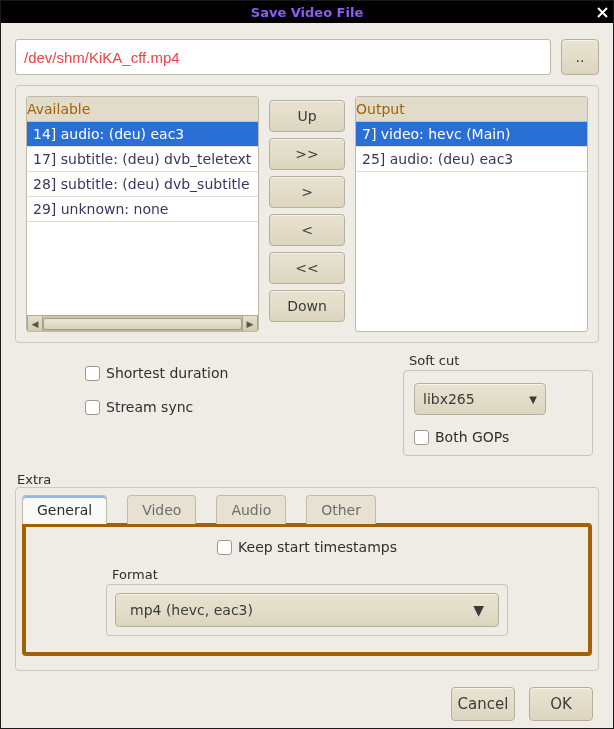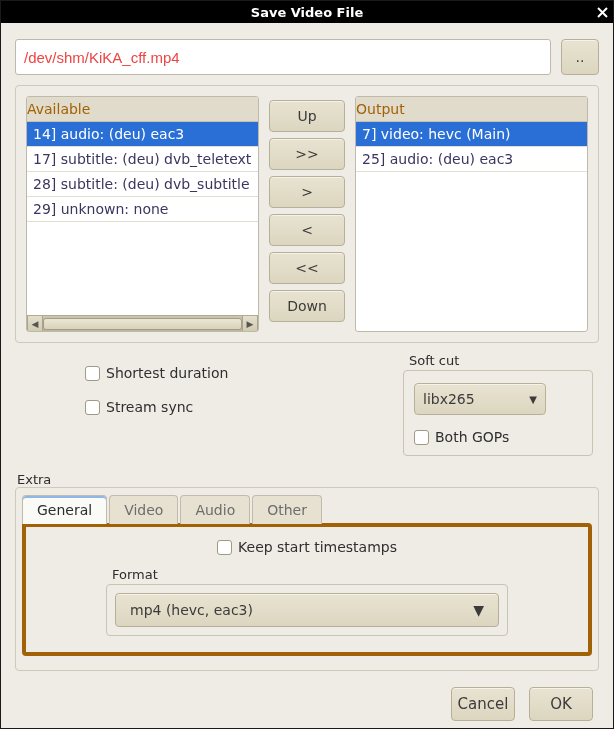--- a/index.html
+++ b/index.html
@@ -1,21 +1,21 @@
 <!DOCTYPE html>
 <html><head>
 <meta charset="utf-8">
 <style>
   * { box-sizing: border-box; }
   html, body { margin: 0; padding: 0; }
   body { font-family: "DejaVu Sans", Arial, sans-serif; font-size: 13px; background: #efece6; color: #2c2c2c; }
 
   .window { width: 614px; height: 729px; display: flex; flex-direction: column; background: #efece6; border: 1px solid #1a1a1a; }
 
-  .titlebar { height: 22px; background: #000; color: #ffffff; display: flex; align-items: center; justify-content: center; position: relative; font-size: 13px; font-weight: bold; }
+  .titlebar { height: 22px; background: #000; color: #8b5cf6; display: flex; align-items: center; justify-content: center; position: relative; font-size: 13px; font-weight: bold; }
   .titlebar .close { position: absolute; right: 0; top: 0; width: 22px; height: 22px; display: flex; align-items: center; justify-content: center; cursor: pointer; color: #fff; font-size: 15px; }
 
   .content { flex: 1; padding: 10px 14px 12px 14px; display: flex; flex-direction: column; gap: 10px; overflow: hidden; }
 
   .pathrow { display: flex; gap: 10px; align-items: center; padding: 6px 0 0 0; }
   .path-input { flex: 1; height: 36px; border: 1px solid #bfb9aa; background: #fff; padding: 4px 8px; font-size: 15px; color: #ef4444; border-radius: 3px; }
   .browse-btn { width: 38px; height: 36px; }
 
   .btn {
     display: inline-flex; align-items: center; justify-content: center;
@@ -53,21 +53,21 @@
   .chk .box { width: 15px; height: 15px; border: 1px solid #9f9985; background: #fff; border-radius: 3px; display:inline-block; }
 
   .softcut { width: 190px; }
   .grouplabel { font-size: 13px; color: #2c2c2c; margin: 0 0 2px 6px; }
   .groupbox { border: 1px solid #c9c3b2; border-radius: 4px; padding: 12px 10px 10px 10px; background: #efece6; }
   .combo { width: 132px; height: 32px; display: flex; align-items: center; justify-content: space-between; padding: 0 8px; }
   .combo .caret { font-size: 10px; color: #3b3b3b; }
 
   .extra { margin-top: 6px; }
   .extralabel { font-size: 13px; color: #2c2c2c; margin-left: 2px; }
-  .tabstrip { display: flex; gap: 2px; padding: 6px 6px 0 6px; }
+  .tabstrip { display: flex; gap: 20px; padding: 6px 6px 0 6px; }
   .tab { padding: 6px 14px; border: 1px solid #c0bbaa; border-bottom: none; border-radius: 4px 4px 0 0; background: #e6e1d1; color: #6d6d6d; font-size: 14px; cursor: pointer; position: relative; top: 1px; }
   .tab.active { background: #fafaf7; color: #2c2c2c; box-shadow: inset 0 2px 0 #8fb6e6; }
   .tabbody { border: 4px solid #a16207; margin: 0 6px 8px 6px; padding: 12px 10px 16px 10px; background: #efece6; border-radius: 0 4px 4px 4px; }
 
   .formatbox { margin: 12px 70px 0 70px; }
   .formatcombo { width: 100%; height: 34px; display:flex; align-items:center; justify-content:space-between; padding: 0 14px; font-size: 14px; }
 
   .footer { display: flex; justify-content: flex-end; gap: 14px; padding: 6px 6px 0 0; }
   .footer .btn { width: 64px; height: 34px; font-size: 15px; }
 

